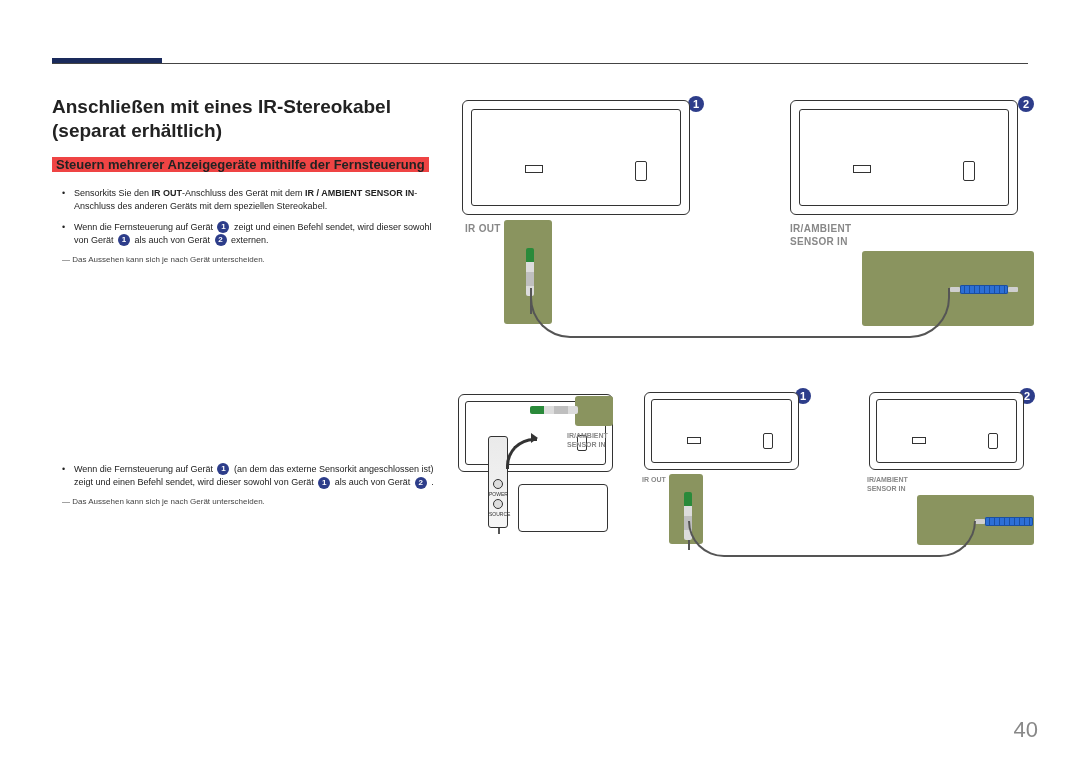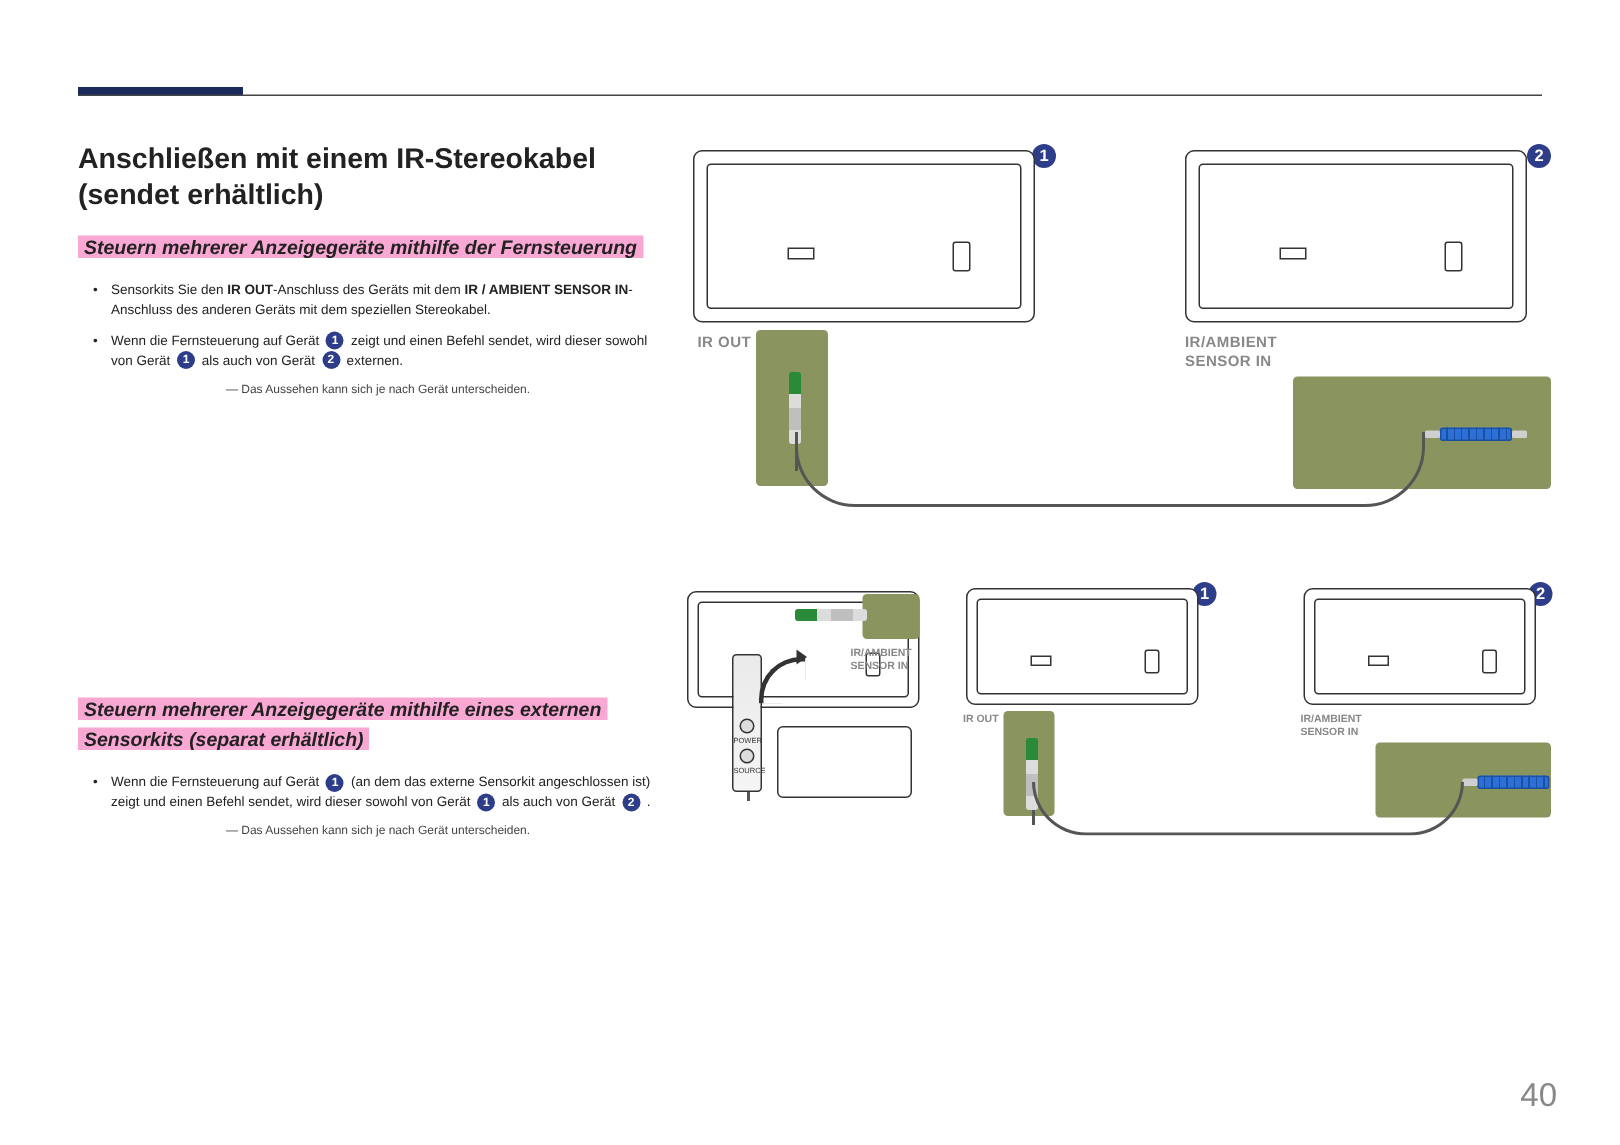--- a/index.html
+++ b/index.html
@@ -58,24 +58,23 @@
   .intro {
     font-size: 8.5px;
     line-height: 1.25;
     margin-bottom: 22px;
   }
   h2.hl {
     display: inline;
     font-size: 13px;
     font-weight: bold;
     line-height: 1.55;
-    background: #f9a8d4;
+    background: #ef4444;
     padding: 0 4px;
     box-decoration-break: clone;
-    font-style: italic;
     -webkit-box-decoration-break: clone;
   }
   .h2wrap { margin-bottom: 12px; }
   ul {
     list-style: none;
     padding: 0;
     margin: 0 0 8px 0;
   }
   ul li {
     position: relative;
@@ -103,21 +102,20 @@
     text-align: center;
     line-height: 12px;
     vertical-align: middle;
     margin: 0 2px;
   }
   .note {
     font-size: 8px;
     color: #444;
     margin: 2px 0 0 10px;
     line-height: 1.25;
-    text-align: center;
   }
   .note::before {
     content: "― ";
   }
   .gap { height: 198px; }
   .bold { font-weight: bold; }
 
   
   .diagram-top {
     position: relative;
@@ -276,36 +274,35 @@
   }
 </style>
 </head>
 <body>
 
 <div class="page">
   <div class="top-bar"></div>
   <div class="top-rule"></div>
 
   <div class="left-col">
-    <h1>Anschließen mit einem IR-Stereokabel (sendet erhältlich)</h1>
+    <h1>Anschließen mit eines IR-Stereokabel (separat erhältlich)</h1>
 
     <div class="h2wrap"><h2 class="hl">Steuern mehrerer Anzeigegeräte mithilfe der Fernsteuerung</h2></div>
     <ul>
       <li>
-        <span>Sensorkits Sie den </span><span class="bold">IR OUT</span><span>-Anschluss des Geräts mit dem </span><span class="bold">IR / AMBIENT SENSOR IN</span><span>-Anschluss des anderen Geräts mit dem speziellen Stereokabel.</span>
+        <span>Sensorkits Sie den </span><span class="bold">IR OUT</span><span>-Anschluss des Gerät mit dem </span><span class="bold">IR / AMBIENT SENSOR IN</span><span>-Anschluss des anderen Geräts mit dem speziellen Stereokabel.</span>
       </li>
       <li>
         <span>Wenn die Fernsteuerung auf Gerät </span><span class="num-badge">1</span><span> zeigt und einen Befehl sendet, wird dieser sowohl von Gerät </span><span class="num-badge">1</span><span> als auch von Gerät </span><span class="num-badge">2</span><span> externen.</span>
       </li>
     </ul>
     <div class="note">Das Aussehen kann sich je nach Gerät unterscheiden.</div>
 
     <div class="gap"></div>
 
-    <div class="h2wrap"><h2 class="hl">Steuern mehrerer Anzeigegeräte mithilfe eines externen Sensorkits (separat erhältlich)</h2></div>
     <ul>
       <li>
         <span>Wenn die Fernsteuerung auf Gerät </span><span class="num-badge">1</span><span> (an dem das externe Sensorkit angeschlossen ist) zeigt und einen Befehl sendet, wird dieser sowohl von Gerät </span><span class="num-badge">1</span><span> als auch von Gerät </span><span class="num-badge">2</span><span> .</span>
       </li>
     </ul>
     <div class="note">Das Aussehen kann sich je nach Gerät unterscheiden.</div>
   </div>
 
   <div class="right-col">
 

